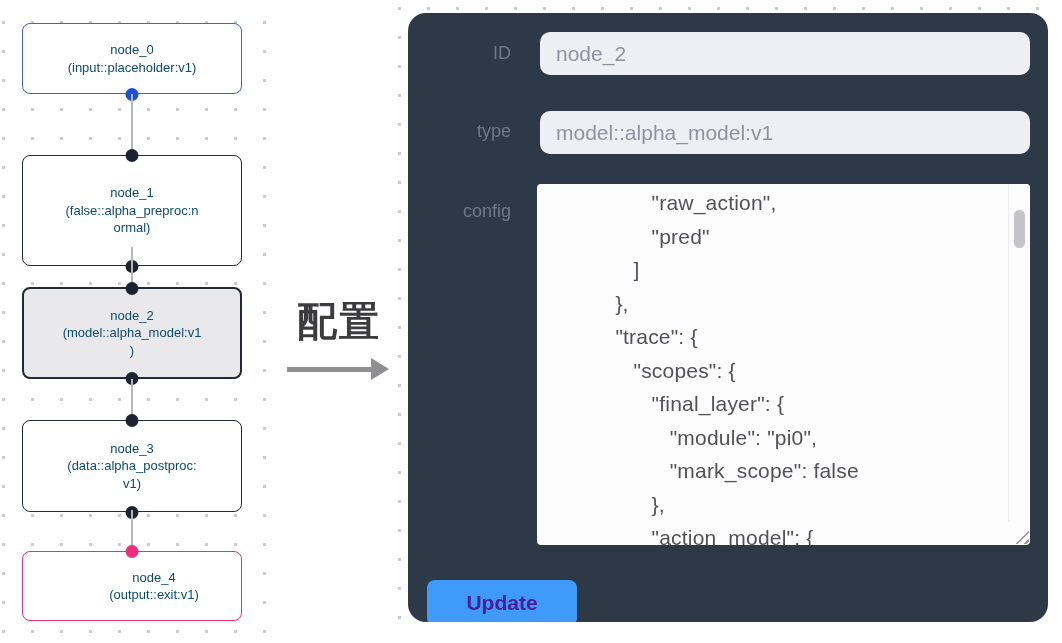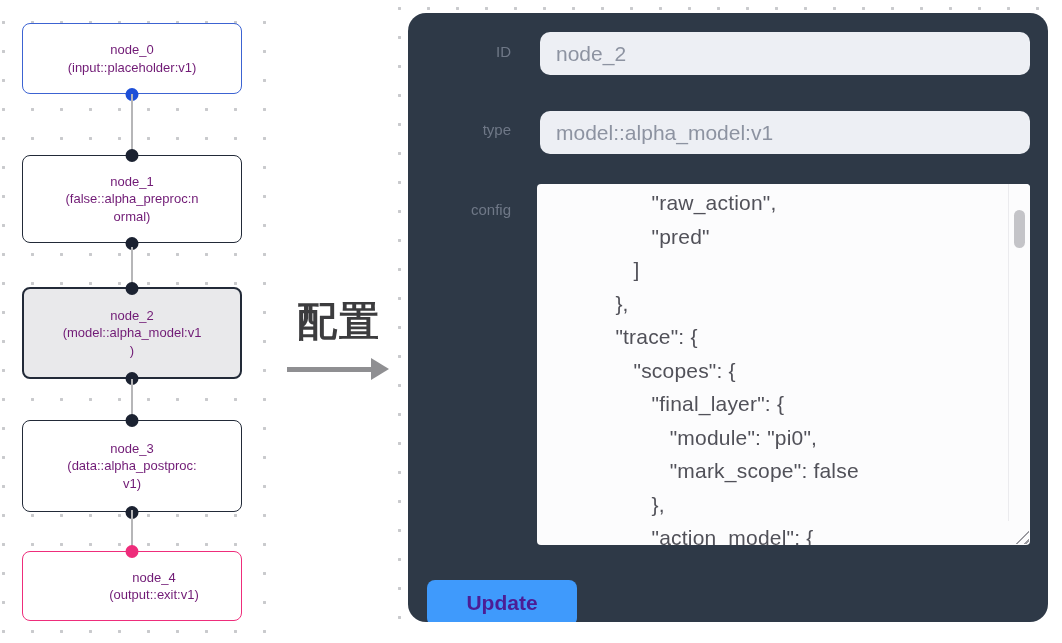--- a/index.html
+++ b/index.html
@@ -11,21 +11,21 @@
   .canvas{position:absolute;top:0;height:643px;
     background-image:radial-gradient(circle,#c9cacd 1.4px,transparent 1.6px);
     background-size:29px 29px;}
   .canvas.left{left:0;width:282px;background-position:-11px 8px;}
   .canvas.right{left:393px;width:669px;background-position:-8px -6px;}
 
   
   .node{position:absolute;left:22px;width:220px;background:#ffffff;
     border:1.5px solid #222a38;border-radius:8px;box-sizing:border-box;
     display:flex;flex-direction:column;justify-content:center;align-items:center;
-    font-size:13px;line-height:17.5px;color:#701a75;text-align:center;}
+    font-size:13px;line-height:17.5px;color:#0c4a6e;text-align:center;}
   .node.input{border-color:#3c63d2;}
   .node.selected{background:#e9e9eb;border-width:2px;}
   .node.output{border-color:#ee2d7b;padding-left:44px;}
   .connector{position:absolute;left:131px;width:2px;background:#b6b6b8;}
   .port{position:absolute;width:13px;height:13px;border-radius:50%;left:50%;}
   .port.top{top:-7.5px;transform:translateX(-50%);}
   .port.bottom{bottom:-7.5px;transform:translateX(-50%);}
   .port.blue{background:#1d4fd8;}
   .port.dark{background:#1b2231;}
   .port.pink{background:#ee2d7b;}
@@ -37,21 +37,21 @@
   .arrow{position:relative;margin-top:8px;height:24px;}
   .arrow .shaft{position:absolute;left:0;top:10px;width:86px;height:5px;background:#8f8f92;}
   .arrow .head{position:absolute;left:84px;top:1px;width:0;height:0;
     border-left:18px solid #8f8f92;border-top:11px solid transparent;
     border-bottom:11px solid transparent;}
 
   
   .panel{position:absolute;left:408px;top:13px;width:640px;height:609px;
     background:#2e3947;border-radius:18px;overflow:hidden;}
   .flabel{position:absolute;left:0;width:103px;text-align:right;
-    font-size:15px;color:#6f7887;}
+    font-size:18px;color:#6f7887;}
   .finput{position:absolute;left:132px;width:490px;height:43px;box-sizing:border-box;
     background:#edeff4;border:none;border-radius:10px;outline:none;
     font-family:"Liberation Sans", sans-serif;
     font-size:21px;color:#8d93a1;padding:0 16px;}
   .config-box{position:absolute;left:129px;top:171px;width:493px;height:361px;
     background:#fcfcfd;border-radius:4px;overflow:hidden;}
   .config-text{position:absolute;left:12px;top:2px;white-space:pre;
     font-size:21px;line-height:33.5px;letter-spacing:0.2px;color:#515159;}
   .vtrack{position:absolute;right:0;top:0;bottom:24px;width:21px;
     background:#fcfcfd;border-left:1px solid #ebebee;}
@@ -70,21 +70,21 @@
 
 <div class="stage">
 
   <div class="canvas left" id="flow-canvas">
       <div class="node input" style="top: 23px; height: 71px;">
         <div>node_0</div>
         <div>(input::placeholder:v1)</div>
         <div class="port bottom blue"></div>
       </div>
       <div class="connector" style="top: 94px; height: 61px;"></div>
-      <div class="node default" style="top: 155px; height: 88px;">
+      <div class="node default" style="top: 155px; height: 111px;">
         <div>node_1</div>
         <div>(false::alpha_preproc:n</div>
         <div>ormal)</div>
         <div class="port top dark"></div>
         <div class="port bottom dark"></div>
       </div>
       <div class="connector" style="top: 247px; height: 40px;"></div>
       <div class="node selected" style="top: 287px; height: 92px;">
         <div>node_2</div>
         <div>(model::alpha_model:v1</div>

